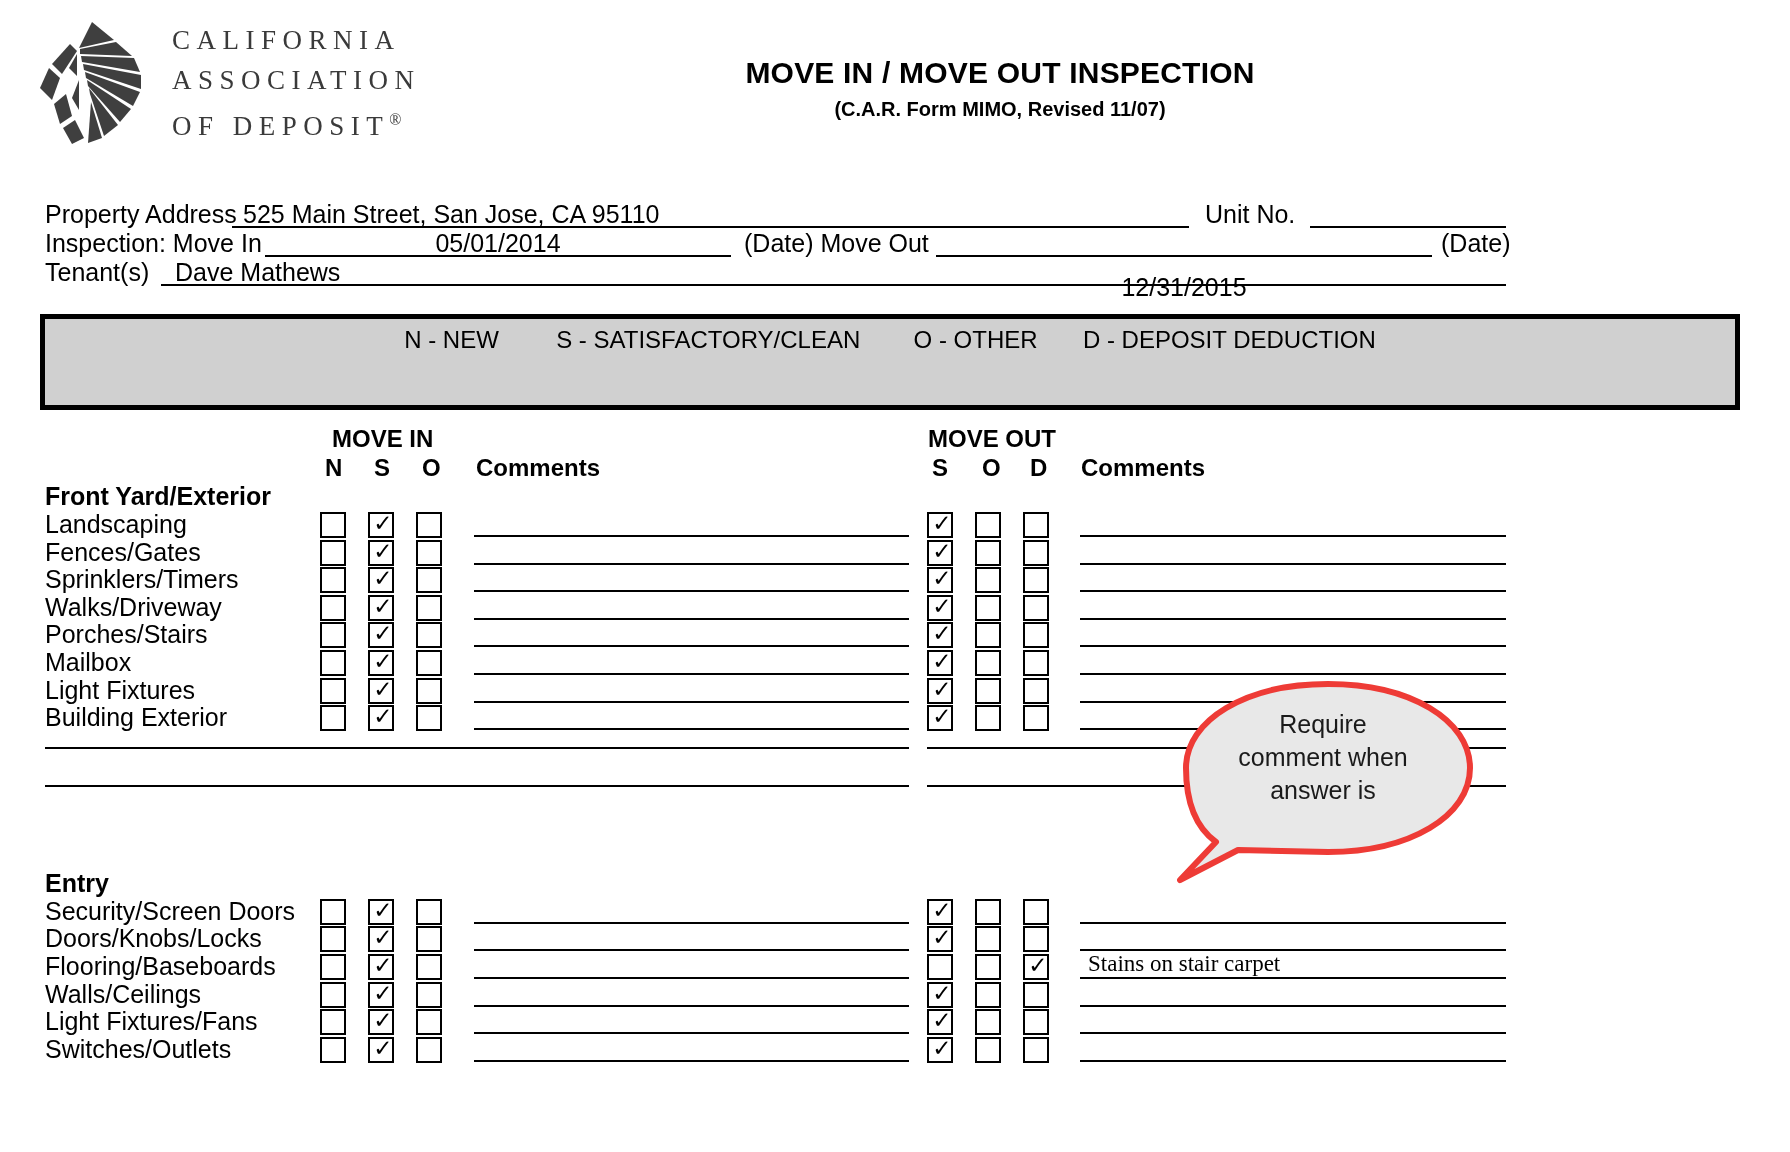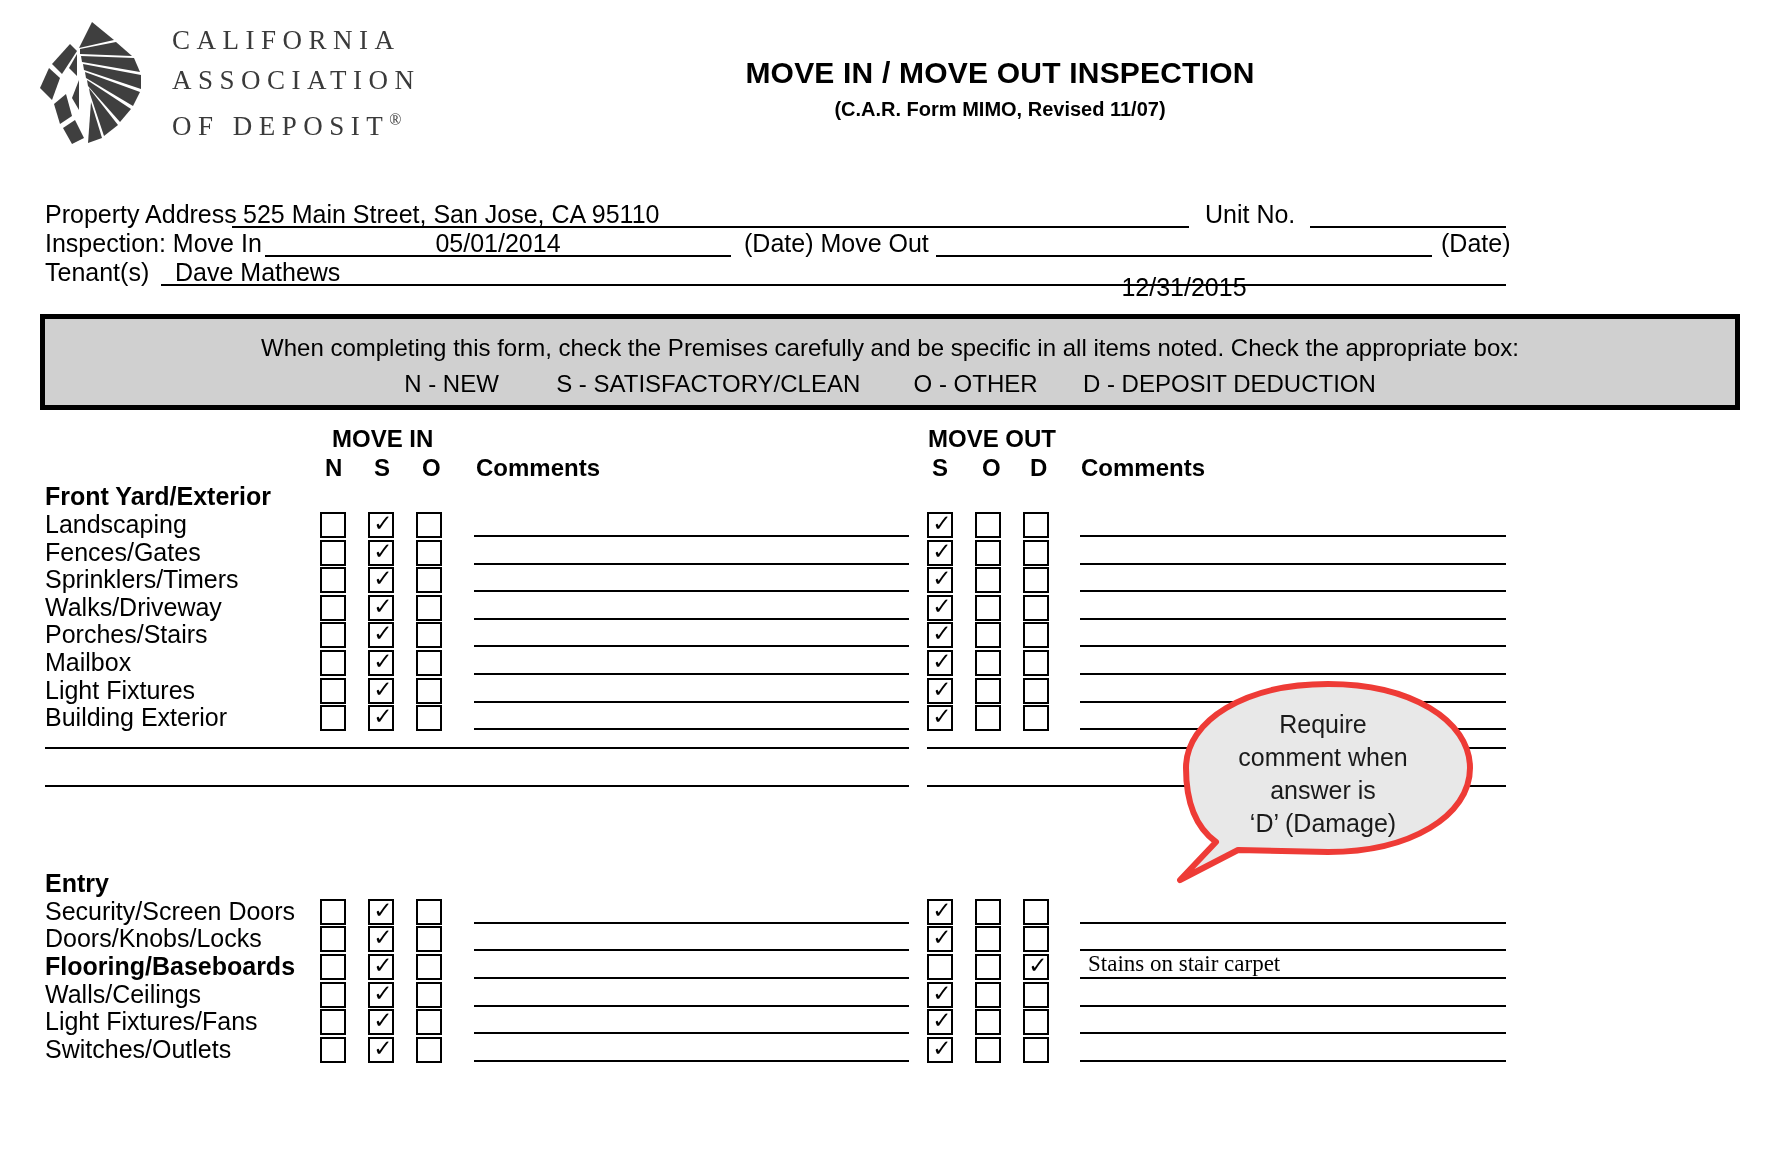--- a/index.html
+++ b/index.html
@@ -248,21 +248,20 @@
     </div>
 
     <div class="frow">
       <span class="flabel" style="left:45px; top:0;">Tenant(s)</span>
       <span class="fline" style="left:161px; top:0; width:1345px;"></span>
       <span class="fval left" style="left:175px; top:0;">Dave Mathews</span>
     </div>
   </div>
 
   <div class="instr-box">
-    <div class="instr-line1">When completing this form, check the Premises carefully and be specific in all items noted. Check the appropriate box:</div>
     <div class="instr-line2">
       <span>N - NEW</span>
       <span class="gap1"></span>
       <span>S - SATISFACTORY/CLEAN</span>
       <span class="gap2"></span>
       <span>O - OTHER</span>
       <span class="gap3"></span>
       <span>D - DEPOSIT DEDUCTION</span>
     </div>
   </div>
@@ -411,21 +410,21 @@
         <span class="tick">✓</span>
       </div>
       <div class="cbox" style="left:416px; top:926.4px;"></div>
       <div class="cbox" style="left:927px; top:926.4px;">
         <span class="tick">✓</span>
       </div>
       <div class="cbox" style="left:975px; top:926.4px;"></div>
       <div class="cbox" style="left:1023px; top:926.4px;"></div>
       <div class="cline" style="left:474px; top:949.4px; width:435px;"></div>
       <div class="cline" style="left:1080px; top:949.4px; width:426px;"></div>
-      <div class="item-label" style="left:45px; top:952px;font-weight:bold;">Flooring/Baseboards</div>
+      <div class="item-label" style="left:45px; top:952px;">Flooring/Baseboards</div>
       <div class="cbox" style="left:320px; top:954px;"></div>
       <div class="cbox" style="left:368px; top:954px;">
         <span class="tick">✓</span>
       </div>
       <div class="cbox" style="left:416px; top:954px;"></div>
       <div class="cbox" style="left:927px; top:954px;"></div>
       <div class="cbox" style="left:975px; top:954px;"></div>
       <div class="cbox" style="left:1023px; top:954px;">
         <span class="tick">✓</span>
       </div>
@@ -476,17 +475,16 @@
   <div class="callout">
     <svg width="300" height="200" viewBox="0 0 300 200">
       <path id="bubble-path" d="M150 2 C 232 2 292 38 292 86 C 292 134 232 170 150 170
                L 60 168 L 2 198 L 38 160
                C 16 144 8 116 8 86 C 8 38 68 2 150 2 Z" fill="#e8e8e8" stroke="#ee3b36" stroke-width="6" stroke-linejoin="round"></path>
     </svg>
     <div class="callout-text">
       <div>Require</div>
       <div>comment when</div>
       <div>answer is</div>
-      <div>‘D’ (Damage)</div>
     </div>
   </div>
 
 </div>
 
 </body></html>

